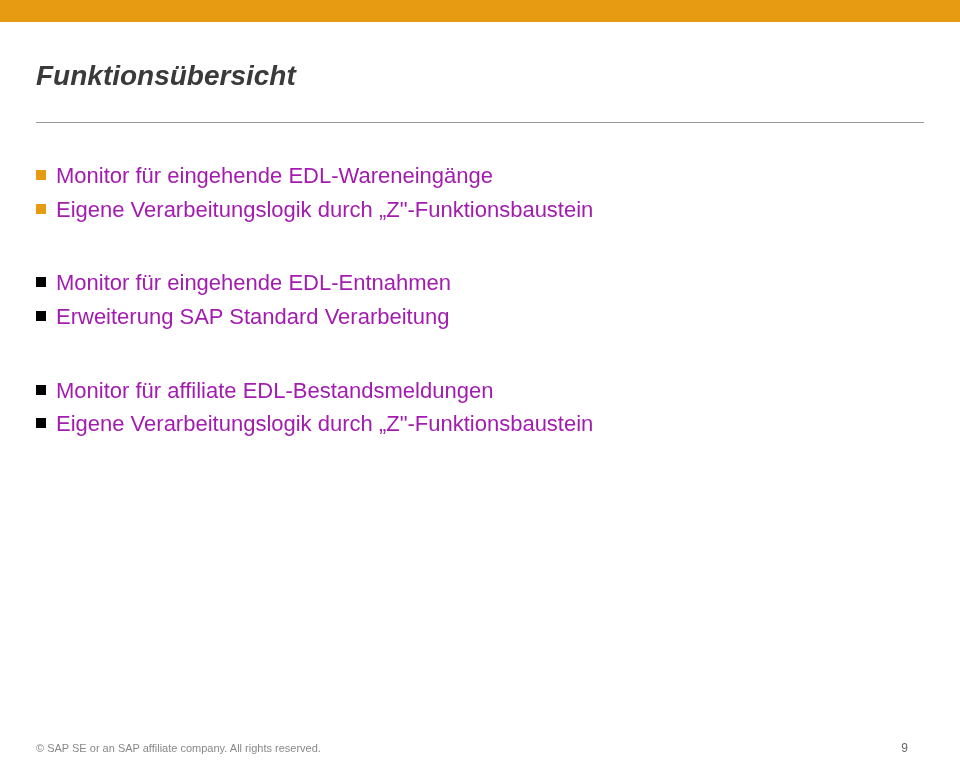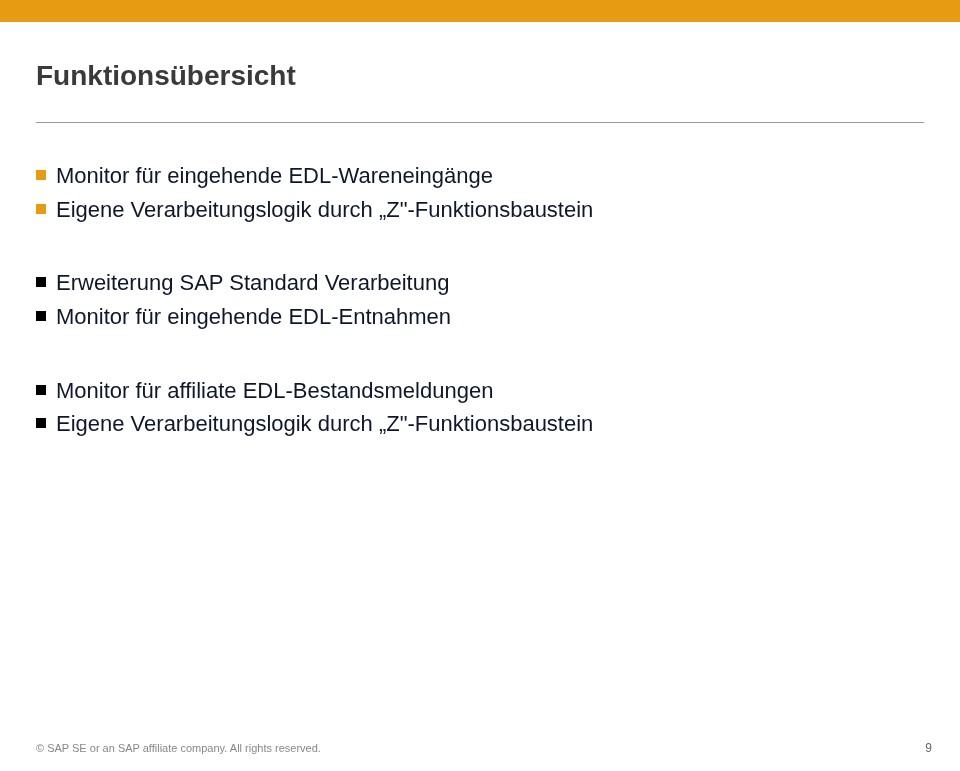--- a/index.html
+++ b/index.html
@@ -25,20 +25,21 @@
     
     .content {
       padding: 38px 36px 0 36px;
     }
     
     .title {
       font-size: 28px;
       font-weight: bold;
       color: #3a3a3a;
       margin-bottom: 30px;
+      font-style: italic;
     }
     
     .divider {
       border: none;
       border-top: 1px solid #999;
       margin-bottom: 38px;
       width: 100%;
     }
     
     .bullet-group {
@@ -60,29 +61,29 @@
       margin-top: 9px;
       margin-right: 10px;
     }
     
     .bullet-marker.black {
       background: #000000;
     }
     
     .bullet-text {
       font-size: 22px;
-      color: #0f172a;
+      color: #a21caf;
       line-height: 1.35;
     }
     
     .footer {
       position: absolute;
       bottom: 16px;
       left: 36px;
-      right: 28px;
+      right: 52px;
       display: flex;
       justify-content: space-between;
       align-items: center;
       font-size: 11px;
       color: #888;
     }
     
     .page-number {
       font-size: 12px;
       color: #666;
@@ -104,25 +105,25 @@
     </div>
     <div class="bullet-item">
       <div class="bullet-marker"></div>
       <div class="bullet-text">Eigene Verarbeitungslogik durch „Z"-Funktionsbaustein</div>
     </div>
   </div>
 
   <div class="bullet-group">
     <div class="bullet-item">
       <div class="bullet-marker black"></div>
-      <div class="bullet-text">Erweiterung SAP Standard Verarbeitung</div>
+      <div class="bullet-text">Monitor für eingehende EDL-Entnahmen</div>
     </div>
     <div class="bullet-item">
       <div class="bullet-marker black"></div>
-      <div class="bullet-text">Monitor für eingehende EDL-Entnahmen</div>
+      <div class="bullet-text">Erweiterung SAP Standard Verarbeitung</div>
     </div>
   </div>
 
   <div class="bullet-group">
     <div class="bullet-item">
       <div class="bullet-marker black"></div>
       <div class="bullet-text">Monitor für affiliate EDL-Bestandsmeldungen</div>
     </div>
     <div class="bullet-item">
       <div class="bullet-marker black"></div>

